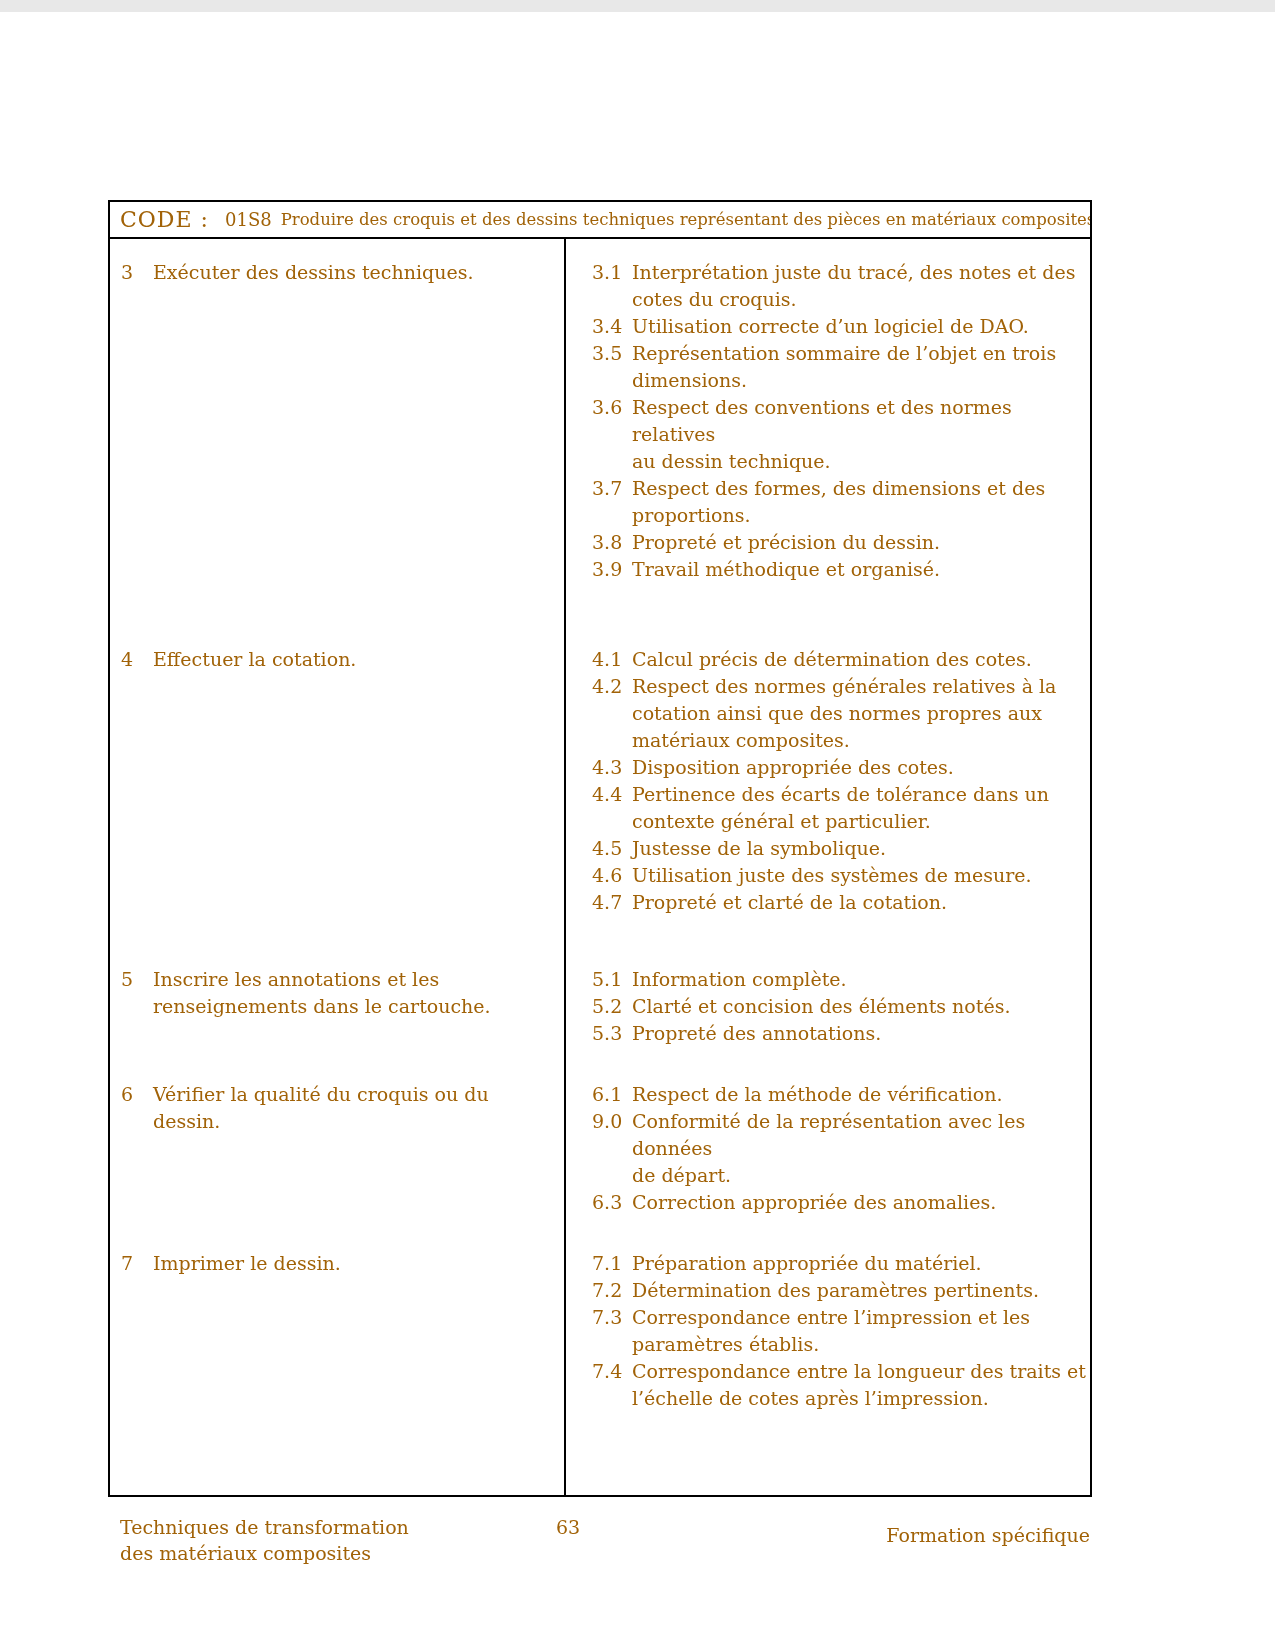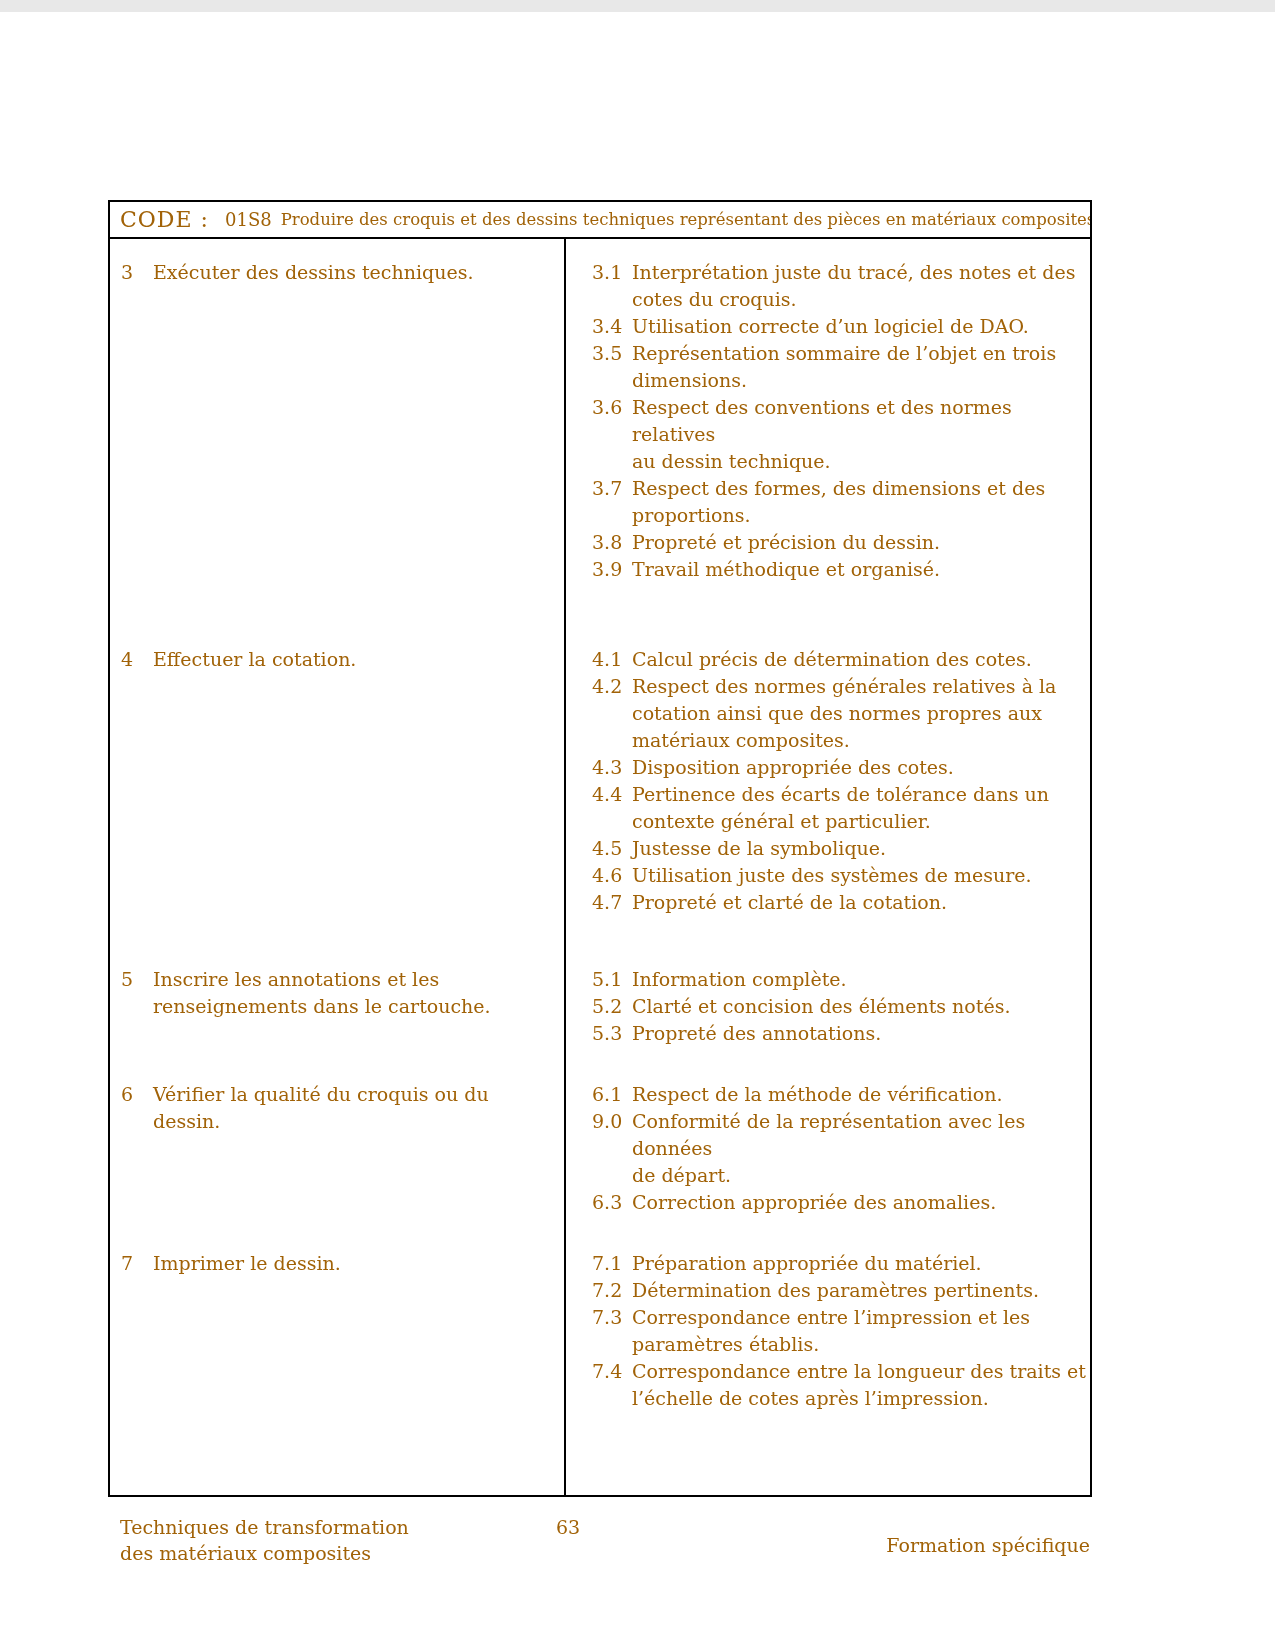--- a/index.html
+++ b/index.html
@@ -76,21 +76,21 @@
     position: absolute;
     left: 110px;
     top: 1502px;
     width: 980px;
     height: 60px;
     font-size: 19px;
     line-height: 26px;
   }
   .footer-left  { position: absolute; left: 10px; top: 0; }
   .footer-page  { position: absolute; left: 446px; top: 0; }
-  .footer-right { position: absolute; right: 0; top: 18px; }
+  .footer-right { position: absolute; right: 0; top: 8px; }
 </style>
 </head>
 <body>
 
 <div class="page">
 
   <div class="doc-table">
     <div class="table-header">
       <span class="code-label">CODE :</span>
       <span class="code-value">01S8</span>

